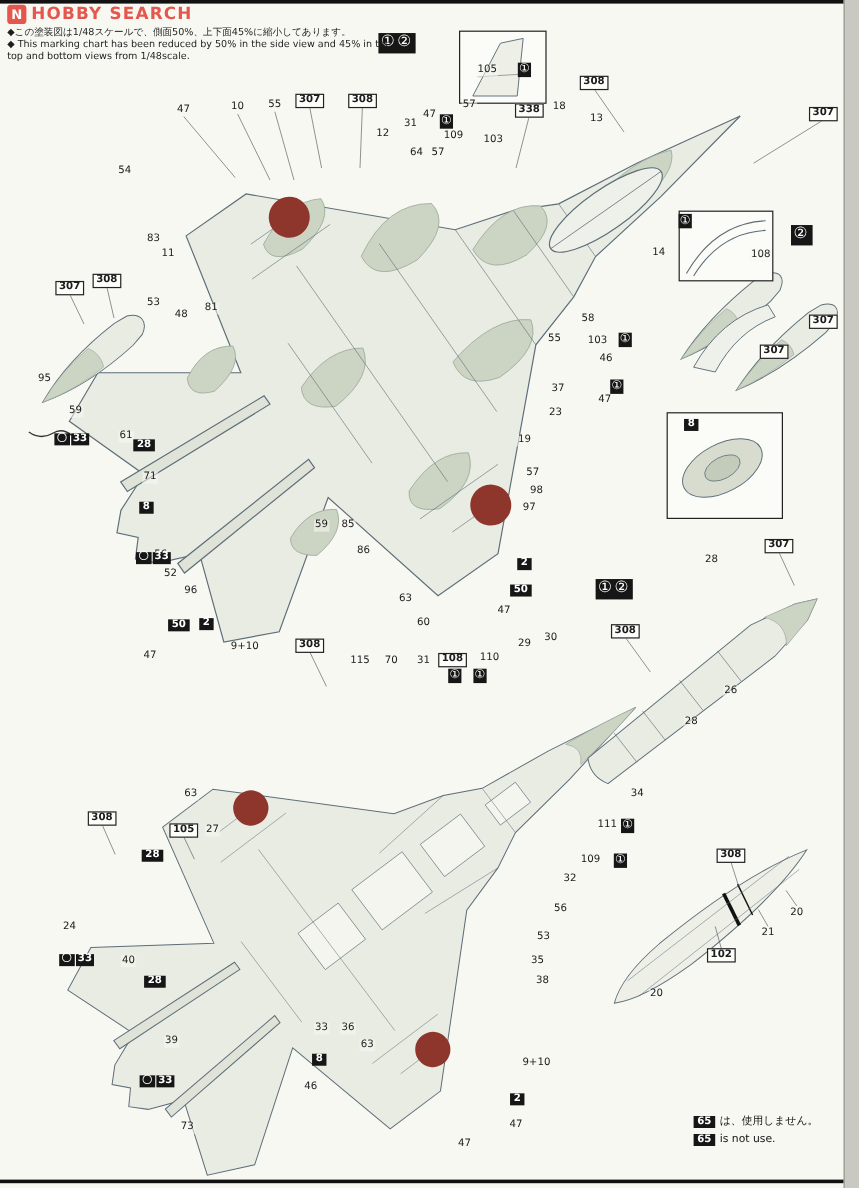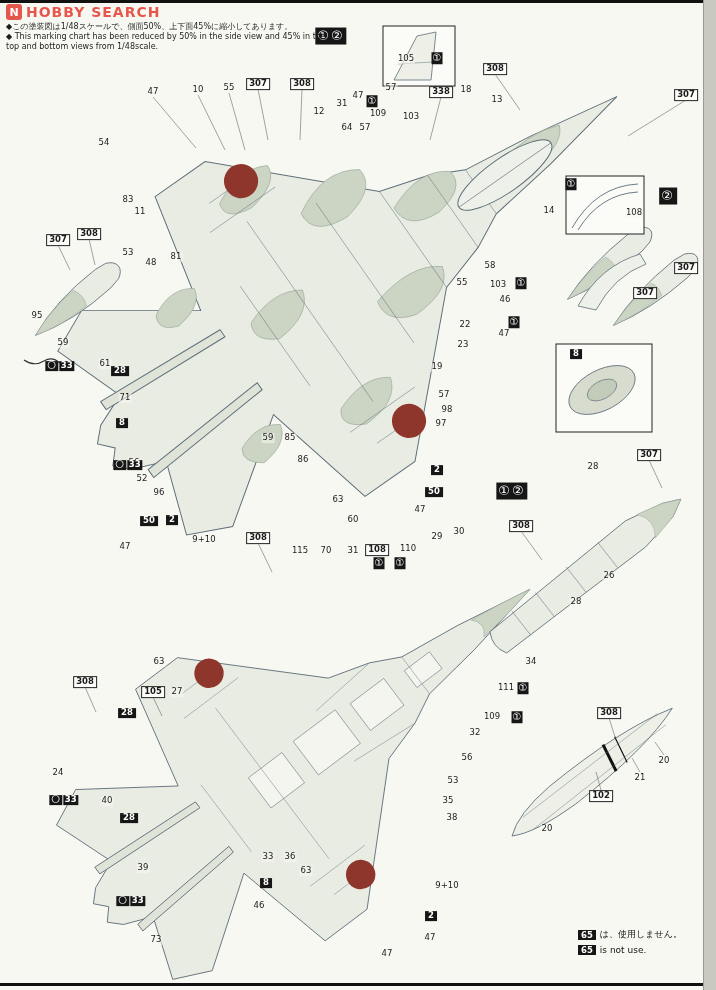--- a/index.html
+++ b/index.html
@@ -175,21 +175,21 @@
     <span class="callout c-plain" style="left: 128px; top: 253px;">53</span>
     <span class="callout c-plain" style="left: 151px; top: 263px;">48</span>
     <span class="callout c-plain" style="left: 176px; top: 257px;">81</span>
     <span class="callout c-plain" style="left: 490px; top: 266px;">58</span>
     <span class="callout c-plain" style="left: 462px; top: 283px;">55</span>
     <span class="callout c-plain" style="left: 498px; top: 285px;">103</span>
     <span class="callout c-badge" style="left: 521px; top: 283px;">①</span>
     <span class="callout c-plain" style="left: 505px; top: 300px;">46</span>
     <span class="callout c-badge" style="left: 514px; top: 322px;">①</span>
     <span class="callout c-plain" style="left: 504px; top: 334px;">47</span>
-    <span class="callout c-plain" style="left: 465px; top: 325px;">22</span>
+    <span class="callout c-plain" style="left: 465px; top: 325px;">37</span>
     <span class="callout c-plain" style="left: 463px; top: 345px;">23</span>
     <span class="callout c-plain" style="left: 437px; top: 367px;">19</span>
     <span class="callout c-plain" style="left: 444px; top: 395px;">57</span>
     <span class="callout c-plain" style="left: 447px; top: 410px;">98</span>
     <span class="callout c-plain" style="left: 441px; top: 424px;">97</span>
     <span class="callout c-boxed" style="left: 58px; top: 240px;">307</span>
     <span class="callout c-boxed" style="left: 89px; top: 234px;">308</span>
     <span class="callout c-plain" style="left: 37px; top: 316px;">95</span>
     <span class="callout c-plain" style="left: 63px; top: 343px;">59</span>
     <span class="callout c-marker" style="left: 60px; top: 366px;">

